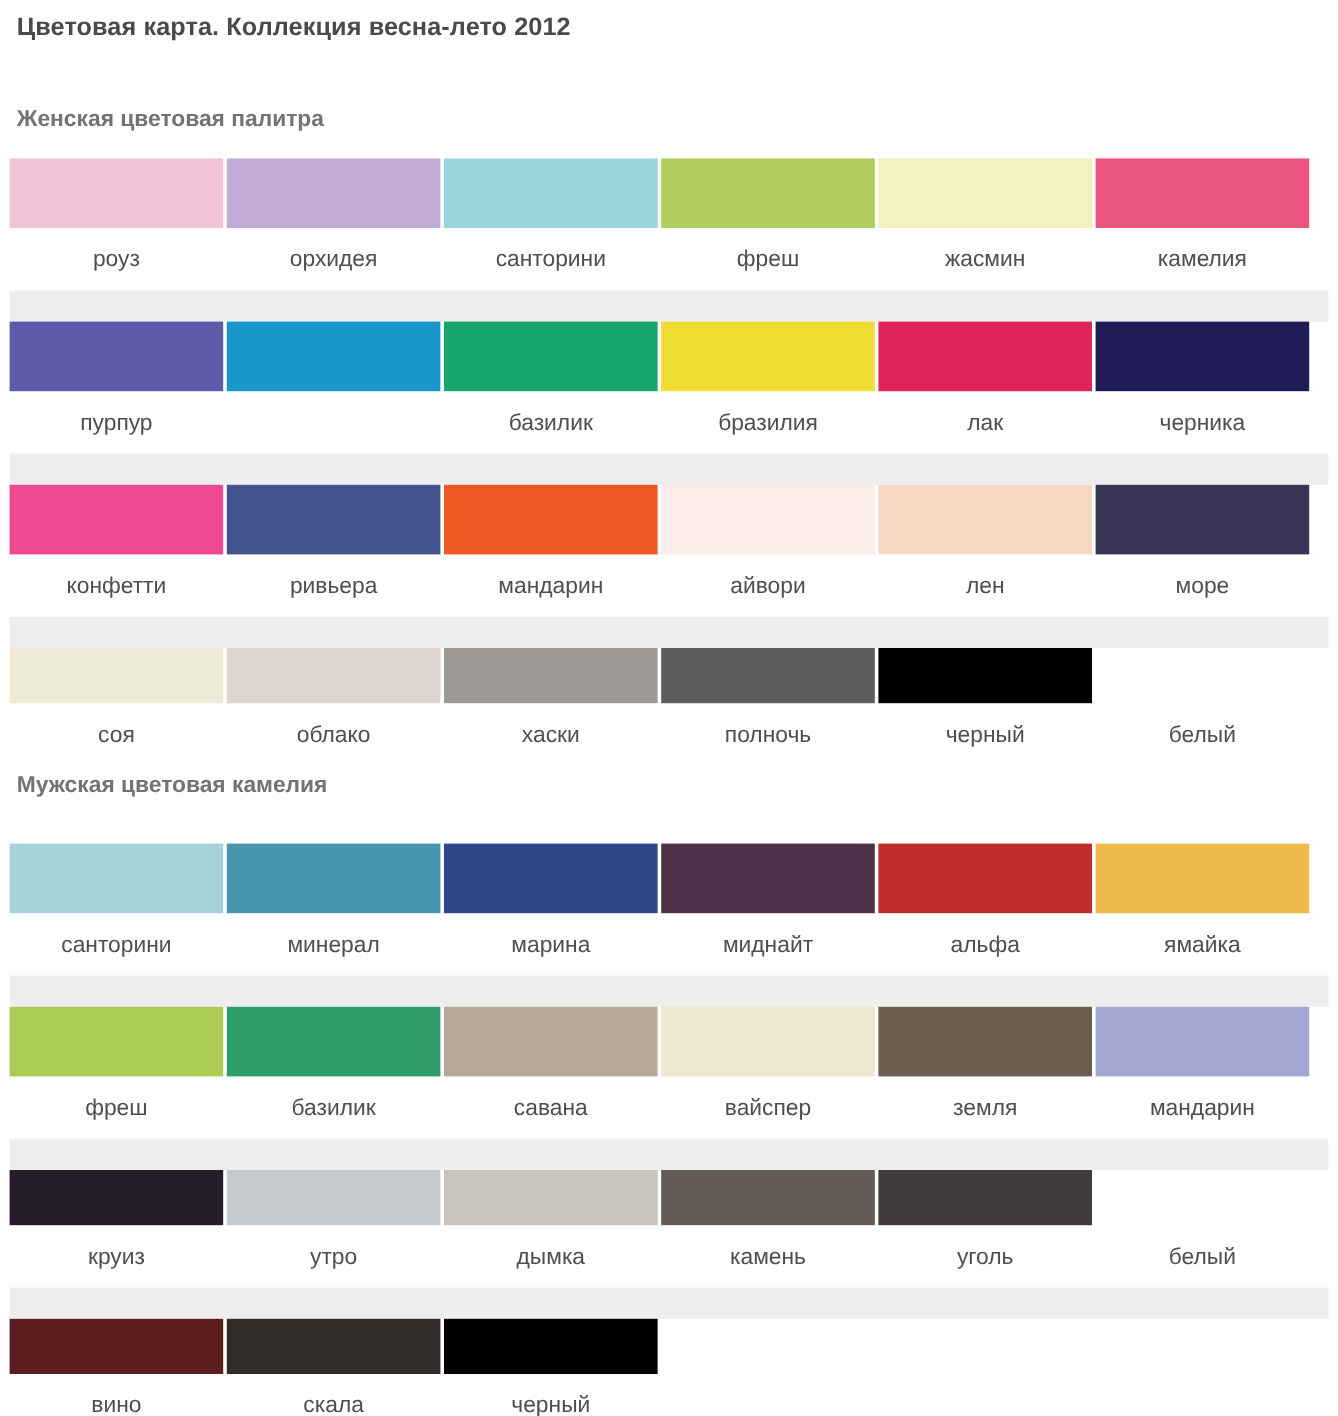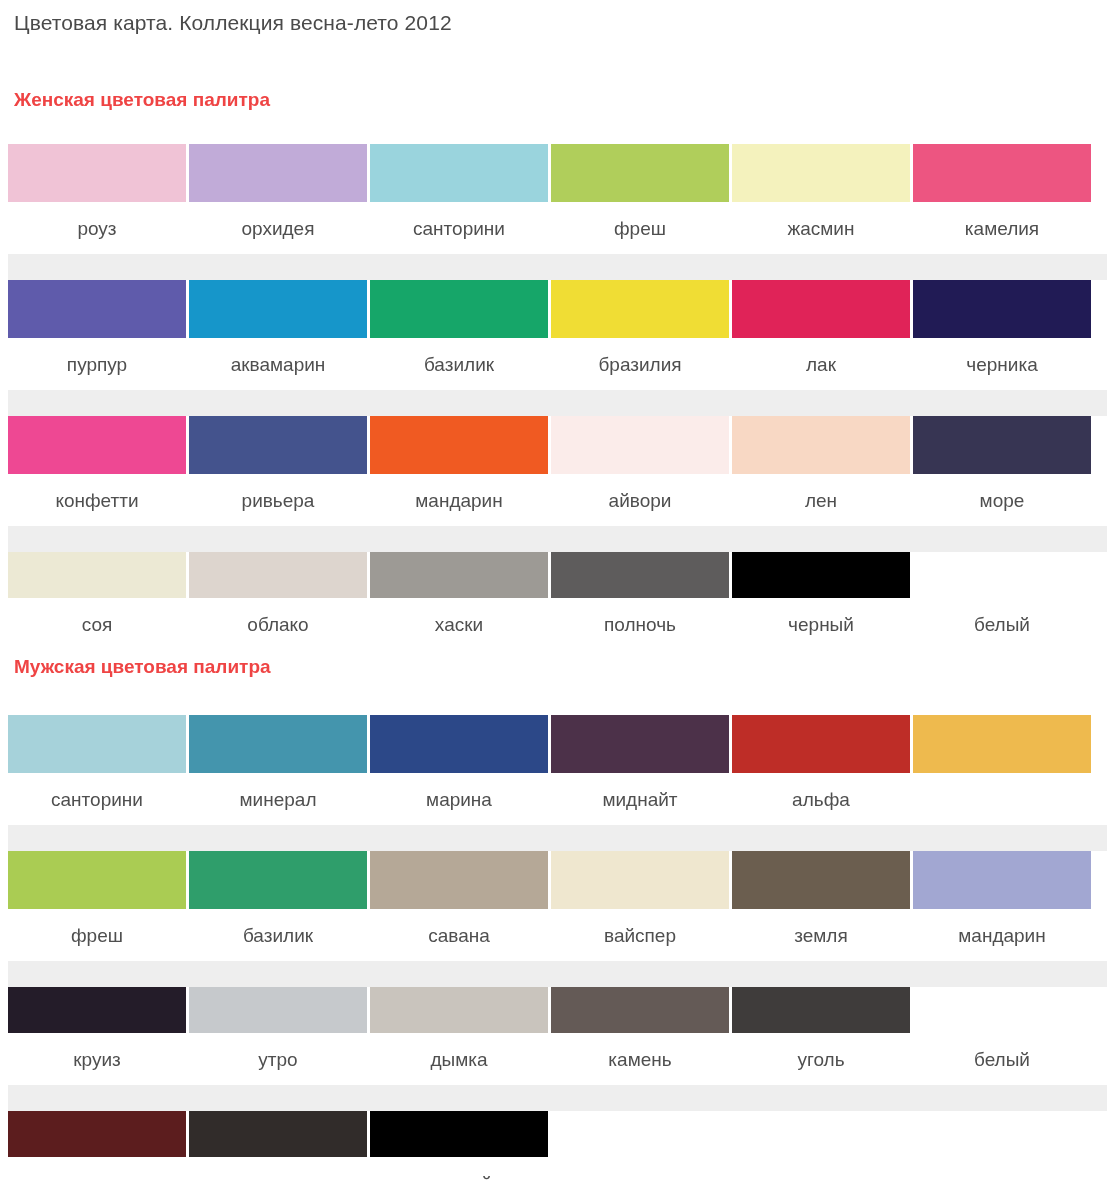--- a/index.html
+++ b/index.html
@@ -19,45 +19,45 @@
   .page {
     position: relative;
     width: 1115px;
     height: 1180px;
     padding: 0 8px;
   }
 
   
   .doc-title {
     font-size: 21px;
-    font-weight: normal;
+    font-weight: bold;
     color: #4a4a4a;
     letter-spacing: 0.1px;
     margin: 0;
     padding: 10px 0 0 6px;
     line-height: 1.2;
   }
 
   .section-title {
     font-size: 19px;
     font-weight: bold;
-    color: #ef4444;
+    color: #737373;
     margin: 0;
     padding: 0 0 0 6px;
     line-height: 1.2;
   }
   .section-title.women { padding-top: 54px; }
   .section-title.men   { padding-top: 6px; }
 
   
   .palette {
     width: 1099px;
     margin: 0;
   }
-  .palette.women { margin-top: 32px; }
+  .palette.women { margin-top: 20px; }
   .palette.men   { margin-top: 36px; }
 
   
   .band {
     width: 1099px;
     height: 26px;
     background: #eeeeee;
   }
 
   .swatches {
@@ -127,21 +127,20 @@
         </div>
       </div>
       <div class="band"></div>
       <div class="swatches">
         <div class="cell">
           <span class="chip" style="background: rgb(95, 91, 171);"></span>
           <span class="caption">пурпур</span>
         </div>
         <div class="cell">
           <span class="chip" style="background: rgb(22, 150, 202);"></span>
-          <span class="caption">аквамарин</span>
         </div>
         <div class="cell">
           <span class="chip" style="background: rgb(22, 166, 105);"></span>
           <span class="caption">базилик</span>
         </div>
         <div class="cell">
           <span class="chip" style="background: rgb(240, 221, 52);"></span>
           <span class="caption">бразилия</span>
         </div>
         <div class="cell">
@@ -202,21 +201,21 @@
           <span class="chip short" style="background: rgb(0, 0, 0);"></span>
           <span class="caption">черный</span>
         </div>
         <div class="cell">
           <span class="chip short" style="background: rgb(255, 255, 255);"></span>
           <span class="caption">белый</span>
         </div>
       </div>
     </div>
 
-  <h2 class="section-title men">Мужская цветовая палитра</h2>
+  <h2 class="section-title men">Мужская цветовая камелия</h2>
 
   <div class="palette men">
       <div class="swatches">
         <div class="cell">
           <span class="chip" style="background: rgb(166, 210, 218);"></span>
           <span class="caption">санторини</span>
         </div>
         <div class="cell">
           <span class="chip" style="background: rgb(68, 149, 173);"></span>
           <span class="caption">минерал</span>
@@ -228,20 +227,21 @@
         <div class="cell">
           <span class="chip" style="background: rgb(76, 49, 73);"></span>
           <span class="caption">миднайт</span>
         </div>
         <div class="cell">
           <span class="chip" style="background: rgb(190, 45, 39);"></span>
           <span class="caption">альфа</span>
         </div>
         <div class="cell">
           <span class="chip" style="background: rgb(238, 186, 78);"></span>
+          <span class="caption">ямайка</span>
         </div>
       </div>
       <div class="band"></div>
       <div class="swatches">
         <div class="cell">
           <span class="chip" style="background: rgb(170, 204, 83);"></span>
           <span class="caption">фреш</span>
         </div>
         <div class="cell">
           <span class="chip" style="background: rgb(47, 158, 107);"></span>

